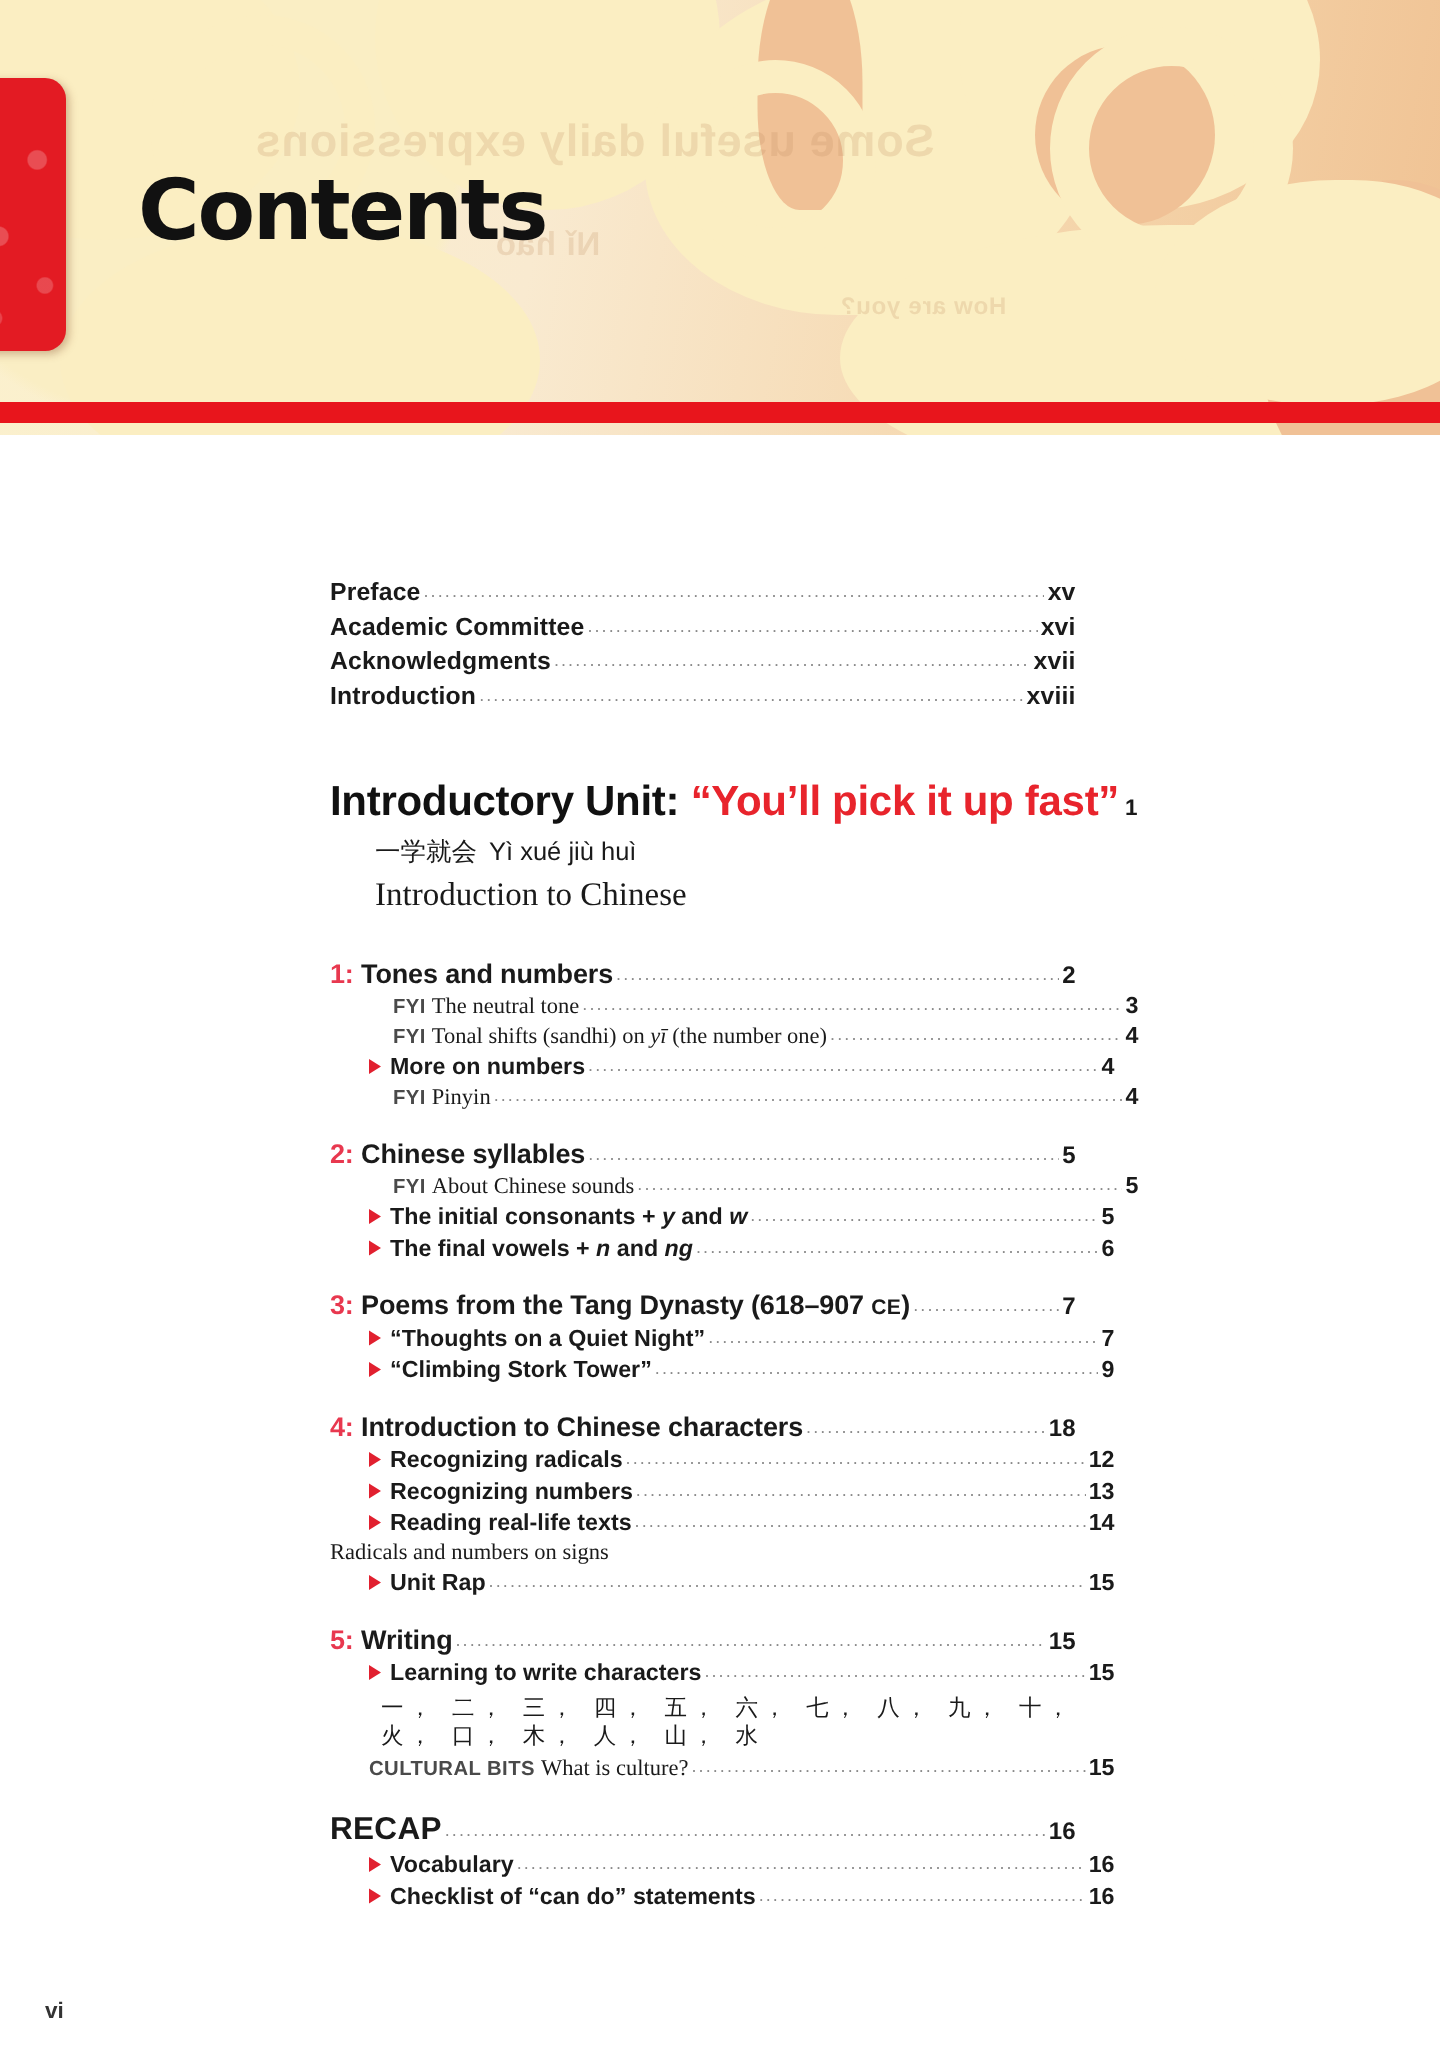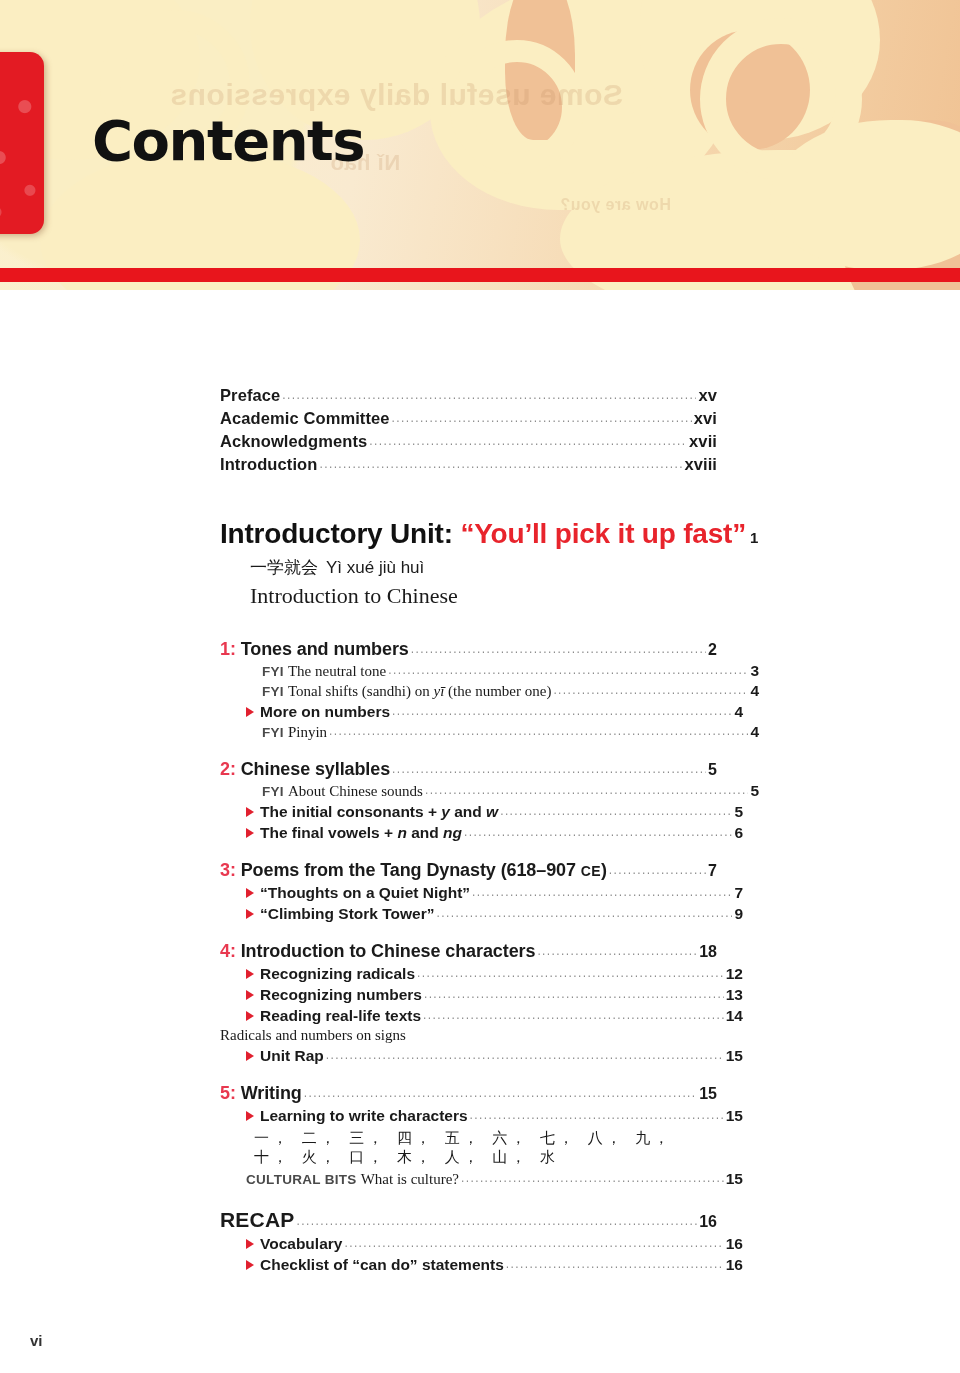--- a/index.html
+++ b/index.html
@@ -259,21 +259,21 @@
     margin-top: 2px;
     font-family: "Liberation Serif", serif;
     font-size: 15px;
     color: #1a1a1a;
   }
 
   
   .char-line {
     margin-left: 34px;
     margin-top: 4px;
-    font-family: Liberation Sans, sans-serif;
+    font-family: Liberation Serif, serif;
     font-size: 15px;
     color: #1a1a1a;
     letter-spacing: 3.5px;
     word-spacing: 3px;
   }
 
   
   .cb-row {
     margin-left: 26px;
     margin-top: 3px;

